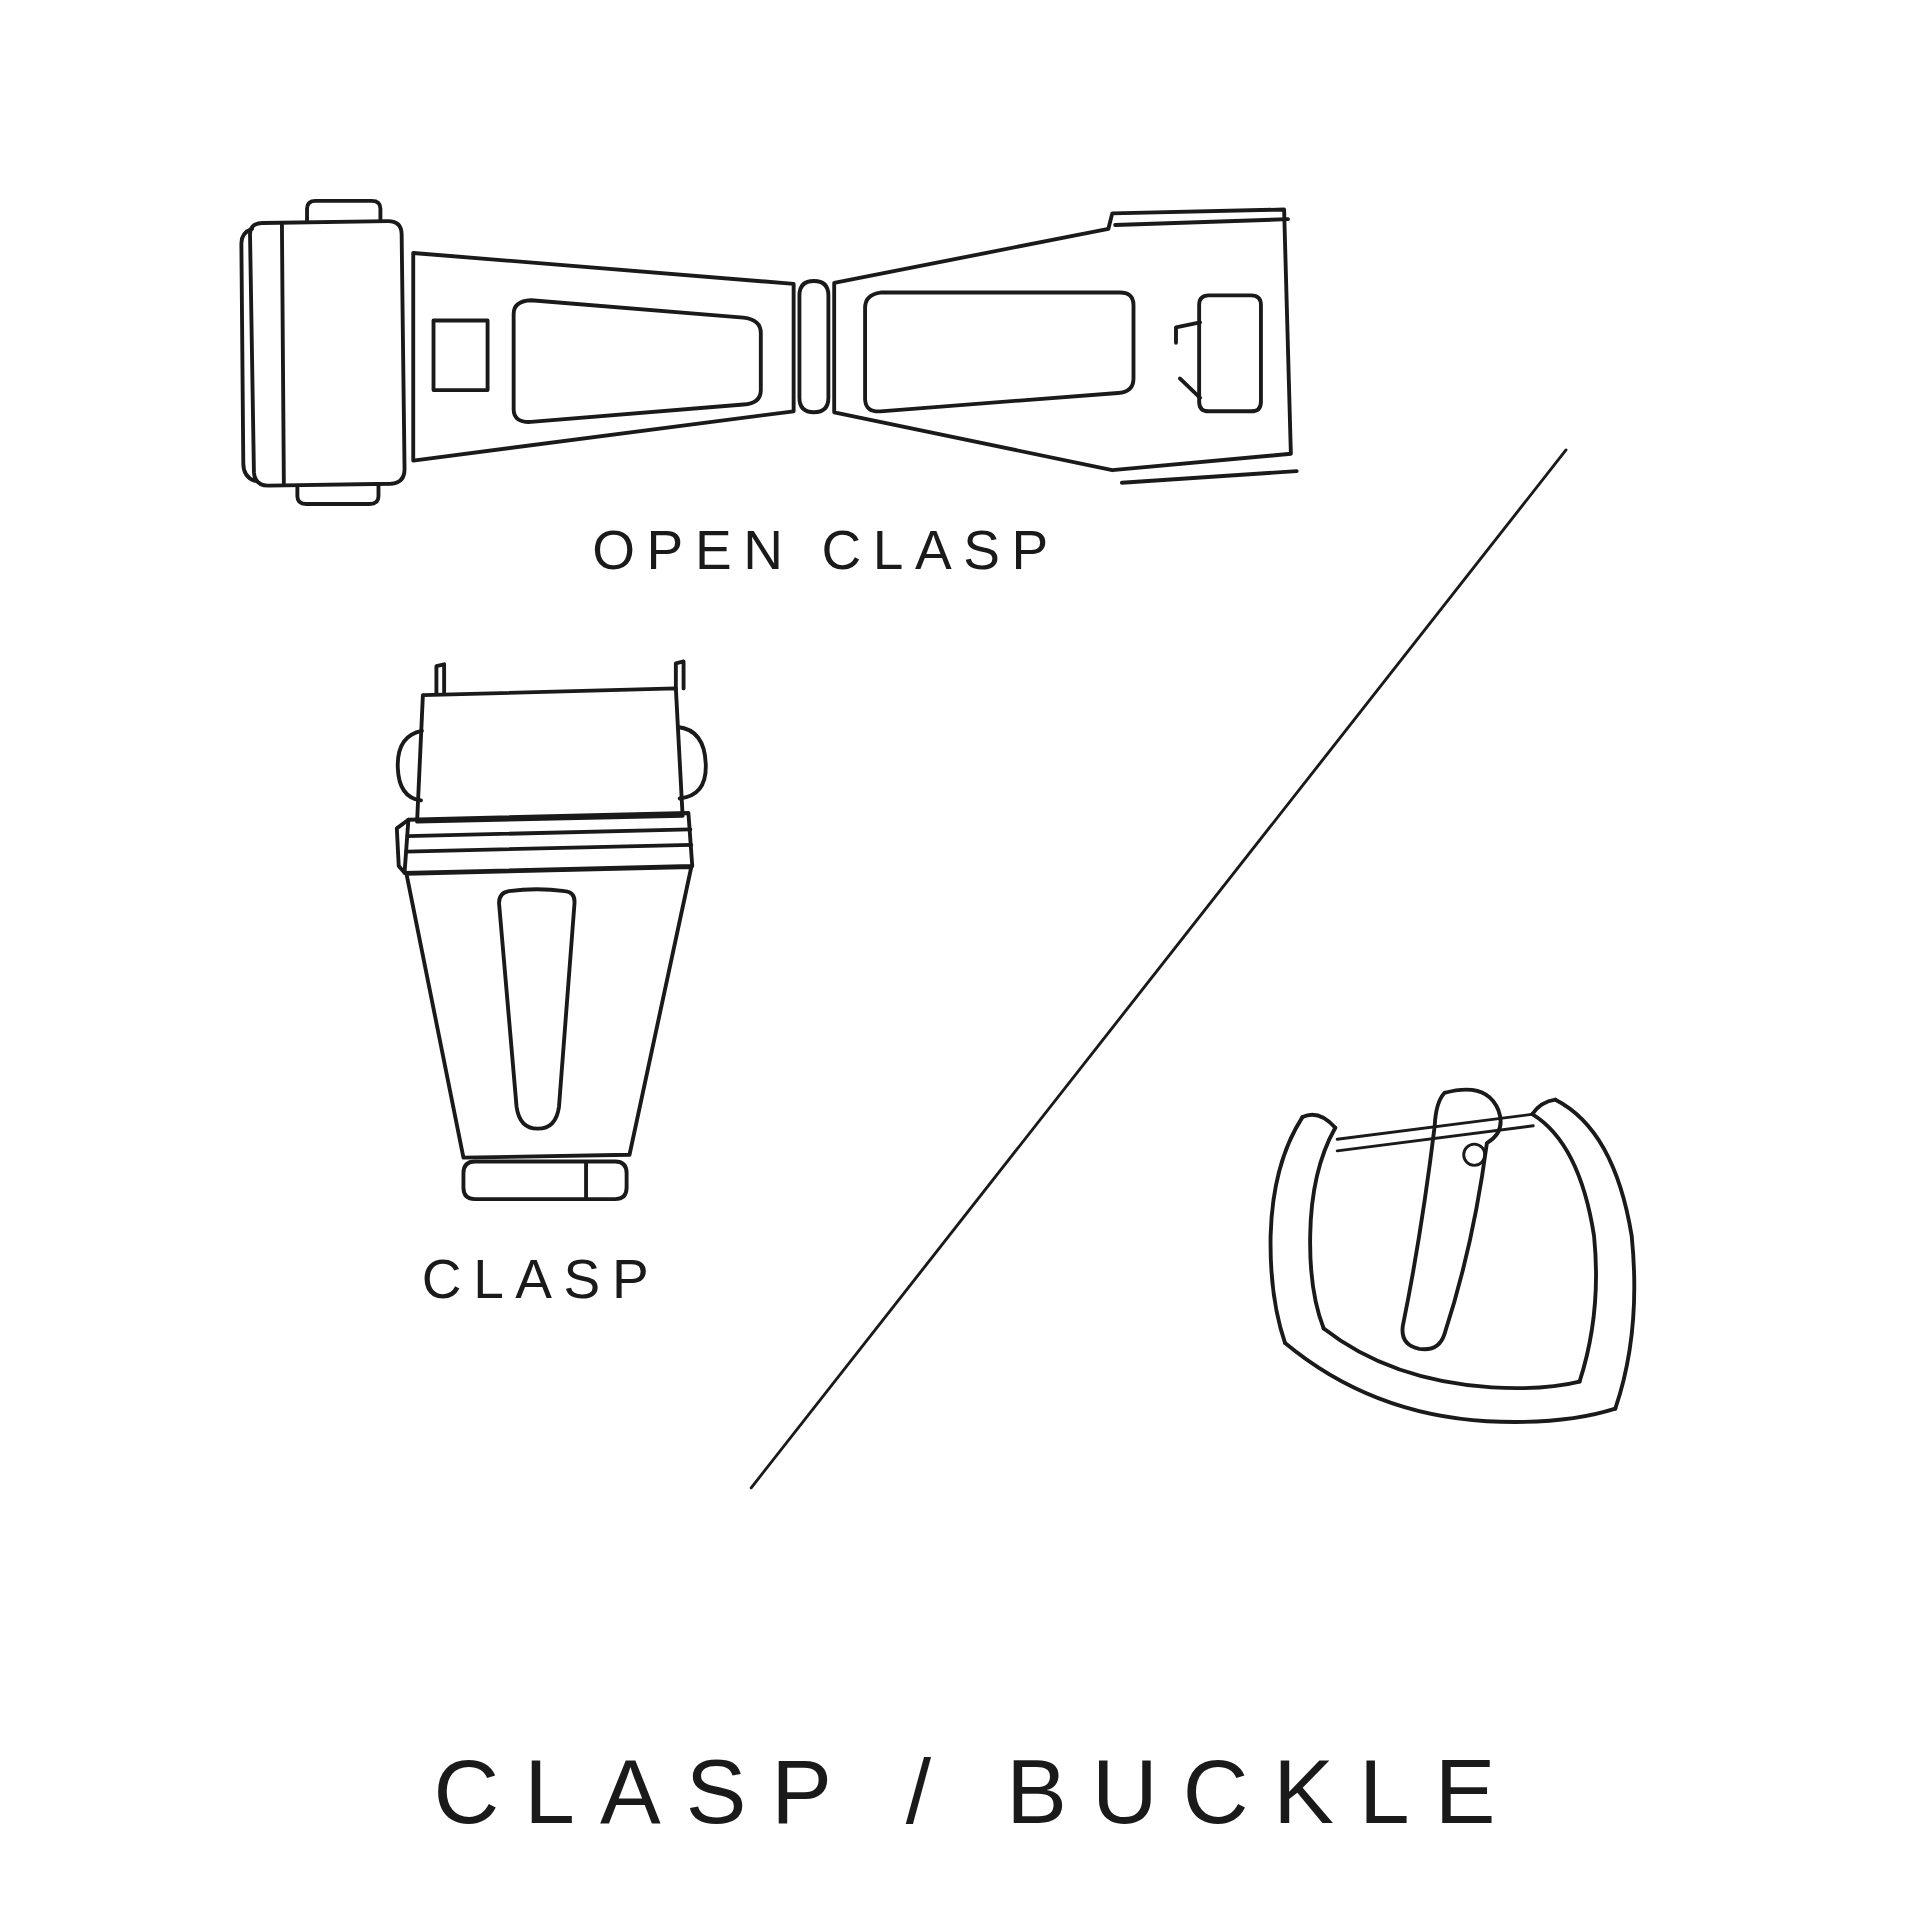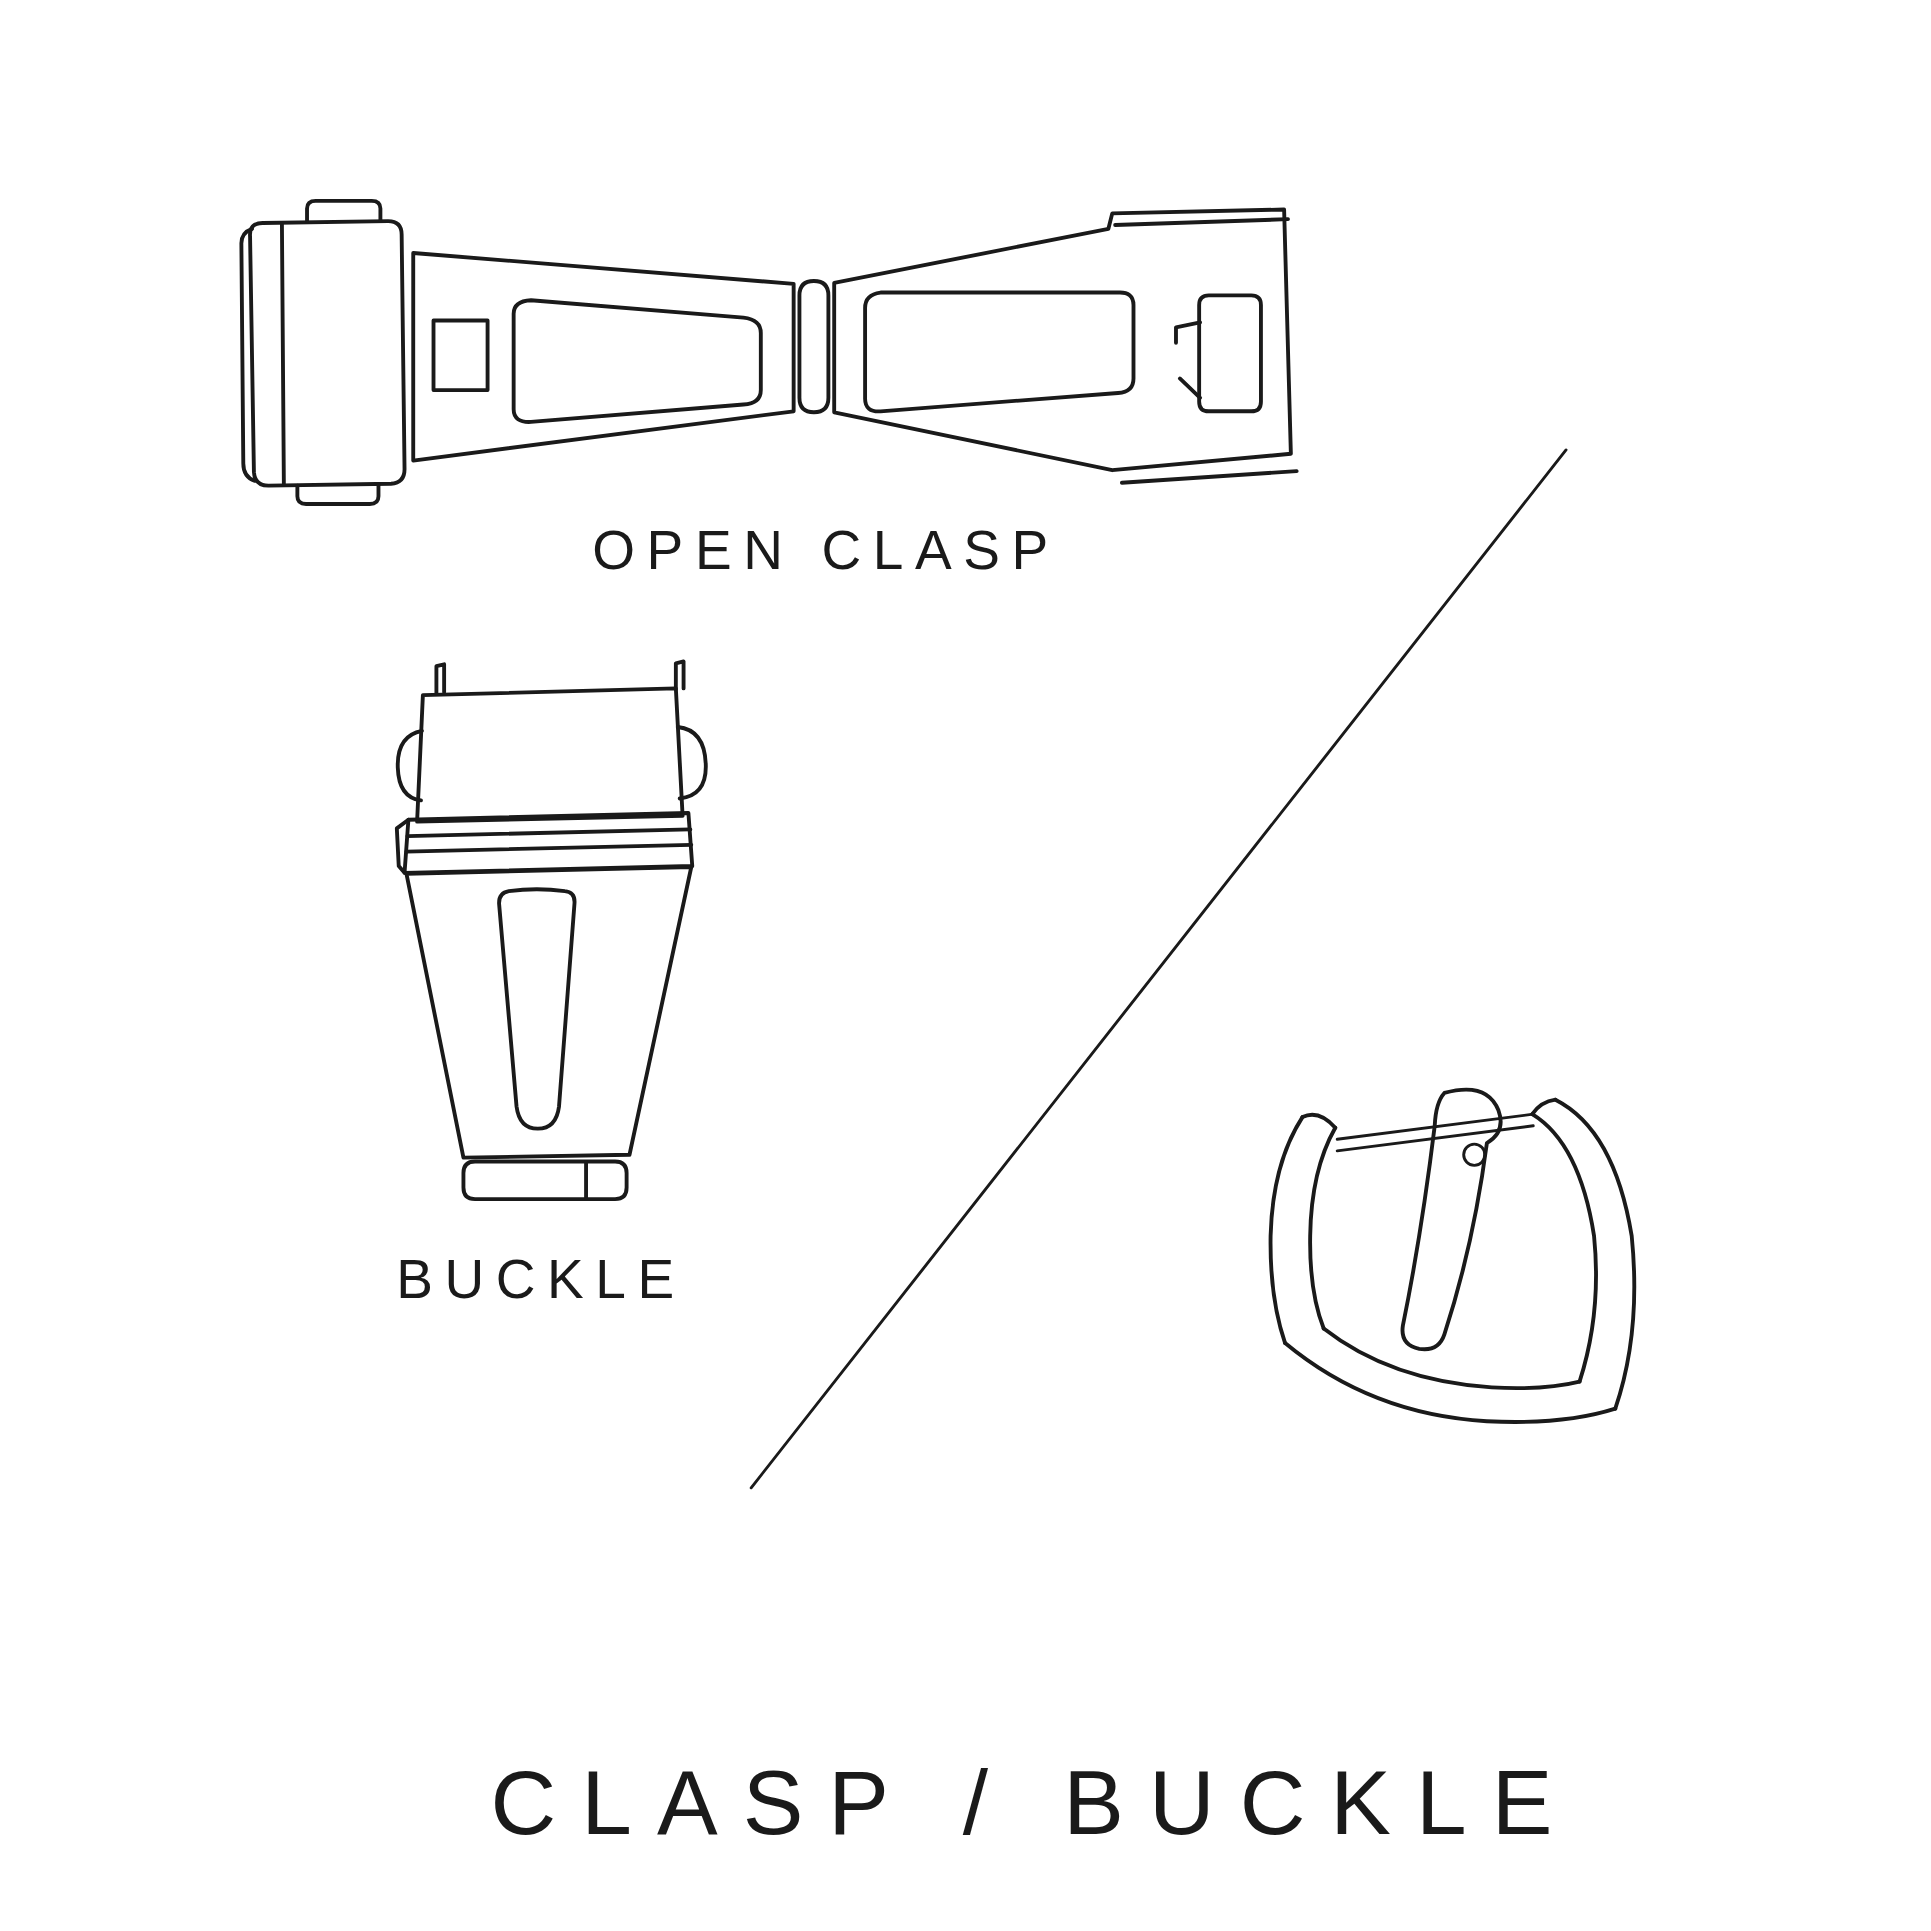--- a/index.html
+++ b/index.html
@@ -112,18 +112,18 @@
         <path class="stroke" d="M1371 1376 Q1440 1430 1545 1437 Q1600 1440 1636 1431"></path>
       </g>
       <path class="stroke thin" d="M1385 1180 L1588 1154 M1385 1192 L1588 1166"></path>
       <path class="stroke" d="M1496 1132 Q1540 1120 1552 1150 Q1560 1172 1540 1184 Q1526 1290 1496 1382 Q1490 1400 1470 1397 Q1450 1393 1453 1373 Q1472 1280 1486 1166 Q1487 1142 1496 1132 Z"></path>
       <circle class="stroke thin" cx="1527" cy="1196" r="11"></circle>
     </g>
   </svg>
 
   <div class="label" style="left:826px; top:518px;">OPEN CLASP</div>
 
-  <div class="label" style="left:541px; top:1247px;">BUCKLE</div>
+  <div class="label" style="left:541px; top:1247px;">CLASP</div>
 
-  <div class="title" style="left:1034px; top:1740px;margin-top:11px;">CLASP / BUCKLE</div>
+  <div class="title" style="left:977px; top:1740px;">CLASP / BUCKLE</div>
 
 </div>
 
 
 </body></html>

